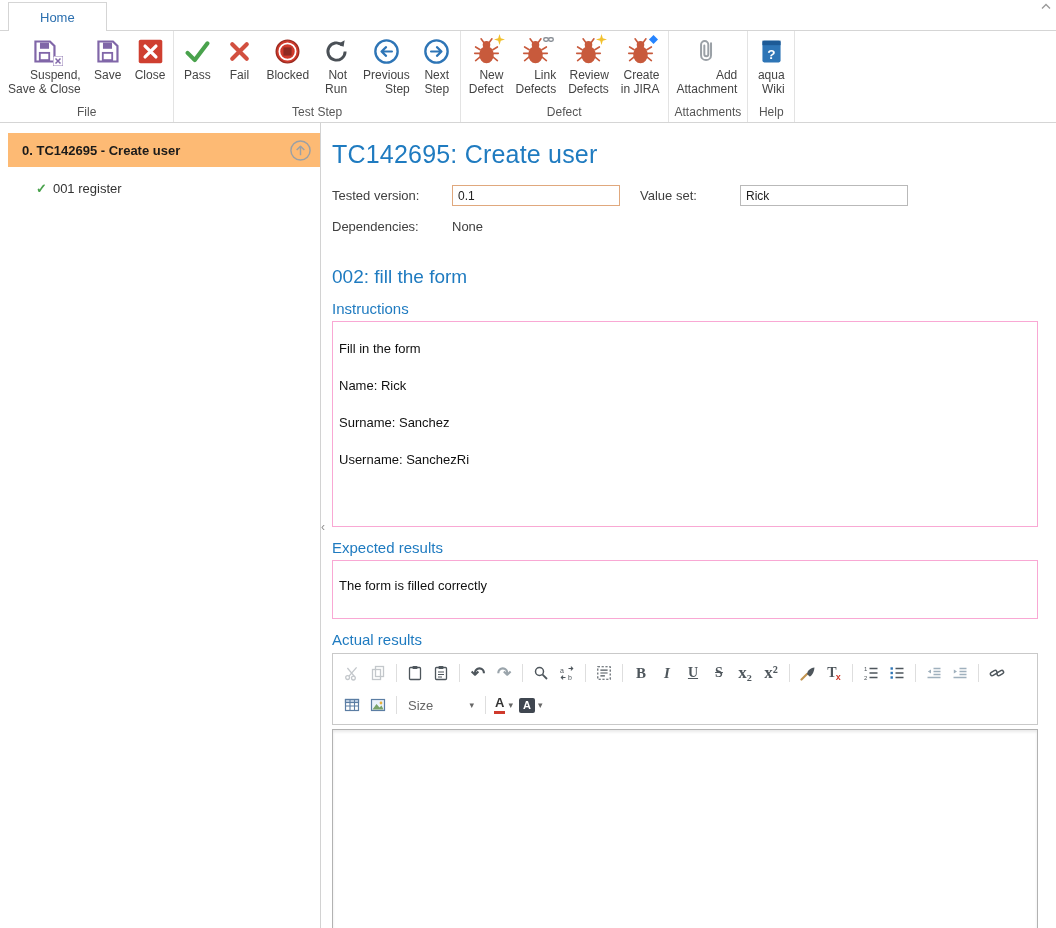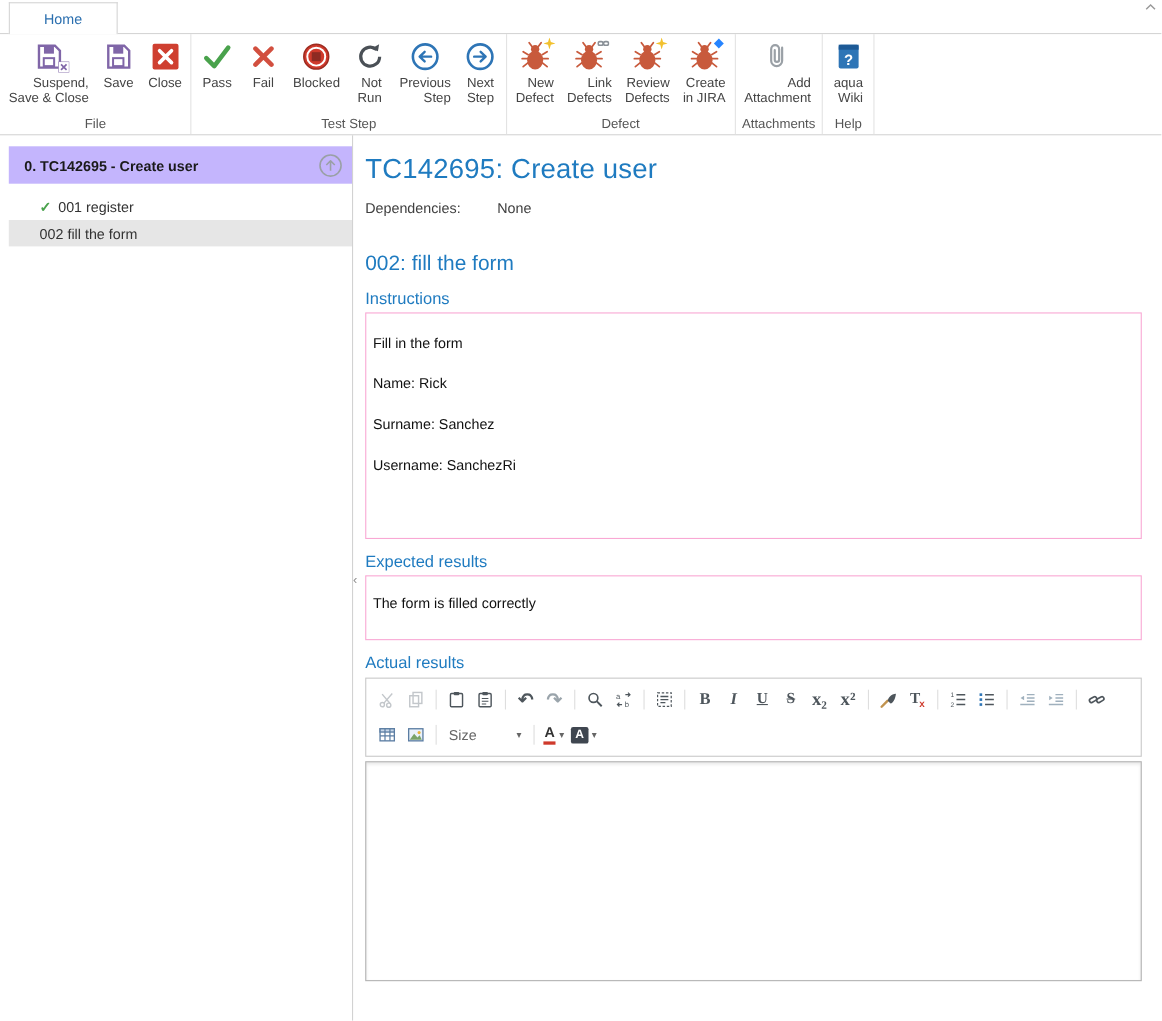--- a/index.html
+++ b/index.html
@@ -18,21 +18,21 @@
 .rbtn{display:flex;flex-direction:column;align-items:center;padding:2px 6px 0;font-size:12px;color:#444;min-width:42px}
 .ric{height:33px;display:flex;align-items:center;justify-content:center;position:relative}
 .rlabel{white-space:pre-line;text-align:right;line-height:1.18}
 .gname{text-align:center;font-size:12px;color:#555;padding:4px 4px 3px;margin-top:auto}
 .i28{width:29px;height:29px}
 .badge2{position:absolute;right:-4px;top:-1px;width:11px;height:11px}
 .badge3{position:absolute;right:-4px;bottom:2px;width:10px;height:10px}
 
 .body-row{display:flex;height:805px;position:relative}
 .sidebar{width:320px;padding:10px 0 0 8px}
-.sb-header{background:#c4b5fd;height:34px;display:flex;align-items:center;padding:0 6px 0 14px;
+.sb-header{background:#fdba74;height:34px;display:flex;align-items:center;padding:0 6px 0 14px;
   font-weight:bold;font-size:13px;color:#1a1a1a}
 .sb-up{margin-left:auto;width:28px;height:28px;display:flex;align-items:center;justify-content:center}
 .sb-list{margin-top:9px}
 .sb-item{height:24px;display:flex;align-items:center;padding-left:28px;font-size:13px;color:#333;cursor:pointer}
 .sb-item.selected{background:#e6e6e6}
 .sb-check{color:#49a24c;font-weight:bold;margin-right:6px;font-size:13px}
 .vdivider{width:1px;background:#d2d2d2;position:relative}
 .collapse{position:absolute;left:1px;top:398px;color:#909090;font-size:12px;line-height:1;cursor:pointer}
 
 .main{flex:1;padding:17px 18px 0 11px}
@@ -310,33 +310,36 @@
             <circle cx="12" cy="12" r="10" fill="none" stroke="#9aa0a6" stroke-width="1.5"></circle>
             <path d="M12 17V8M8 11.5 12 7.5l4 4" fill="none" stroke="#9aa0a6" stroke-width="1.5" stroke-linejoin="round"></path>
           </svg>
       </button>
     </div>
     <div class="sb-list">
       <div class="sb-item">
         <span class="sb-check">✓</span>
         <span>001 register</span>
       </div>
-      <div class="sb-item selected">
-        <span>002 fill the form</span>
-      </div>
     </div>
   </div>
 
   <div class="vdivider">
     <span class="collapse">‹</span>
   </div>
 
   <div class="main">
     <h1 class="page-title">TC142695: Create user</h1>
 
+    <div class="fields">
+      <span class="lbl1">Tested version:</span>
+      <input class="finput warn" type="text" value="0.1" style="">
+      <span class="lbl2">Value set:</span>
+      <input class="finput" type="text" value="Rick" style="">
+    </div>
 
     <div class="dep-row">
       <span class="lbl1">Dependencies:</span>
       <span>None</span>
     </div>
 
     <h2 class="step-heading">002: fill the form</h2>
 
     <div class="sec-label">Instructions</div>
     <div class="textbox box-instructions">

